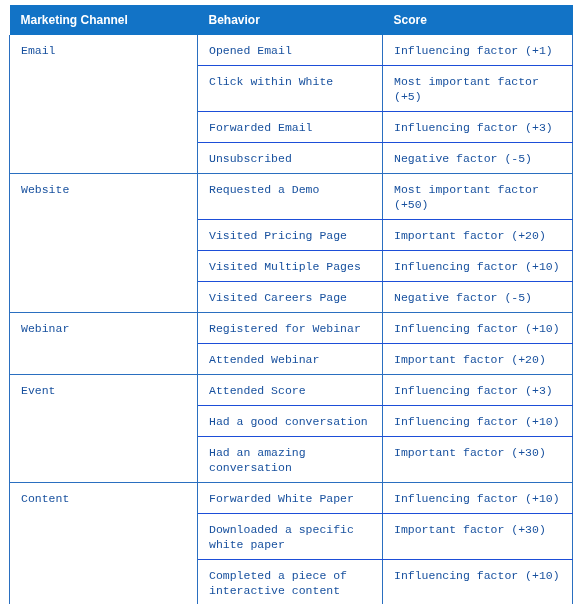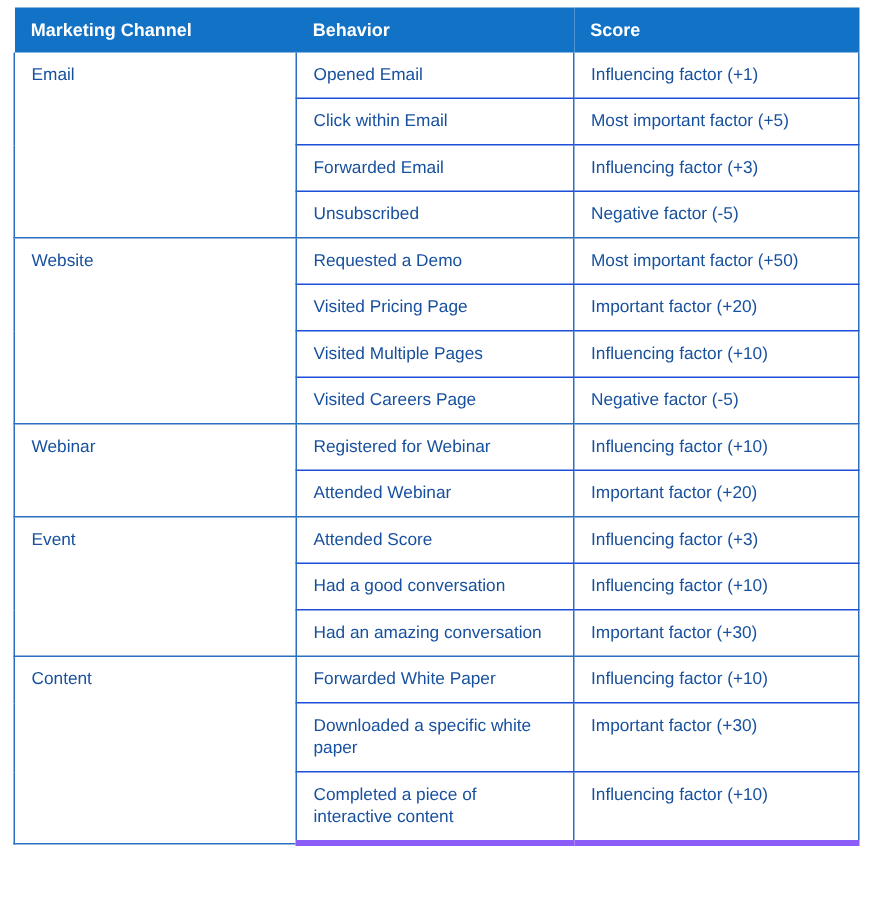--- a/index.html
+++ b/index.html
@@ -70,20 +70,21 @@
   .score-table tr.group-end td {
     border-bottom: 1px solid #2a6fc0;
   }
 
   .score-table tr:last-child td {
     border-bottom: 4px solid #8b5cf6;
   }
 
   .cell-text {
     display: block;
+    font-family: Liberation Mono, monospace;
   }
 
   .cell-text.wrap {
     max-width: 160px;
   }
 
   .source-caption {
     position: absolute;
     left: 0;
     top: 580px;
@@ -120,21 +121,21 @@
           </td>
           <td>
             <span class="cell-text">Opened Email</span>
           </td>
           <td>
             <span class="cell-text">Influencing factor (+1)</span>
           </td>
         </tr>
         <tr>
           <td>
-            <span class="cell-text">Click within Email</span>
+            <span class="cell-text">Click within White</span>
           </td>
           <td>
             <span class="cell-text">Most important factor (+5)</span>
           </td>
         </tr>
         <tr>
           <td>
             <span class="cell-text">Forwarded Email</span>
           </td>
           <td>

